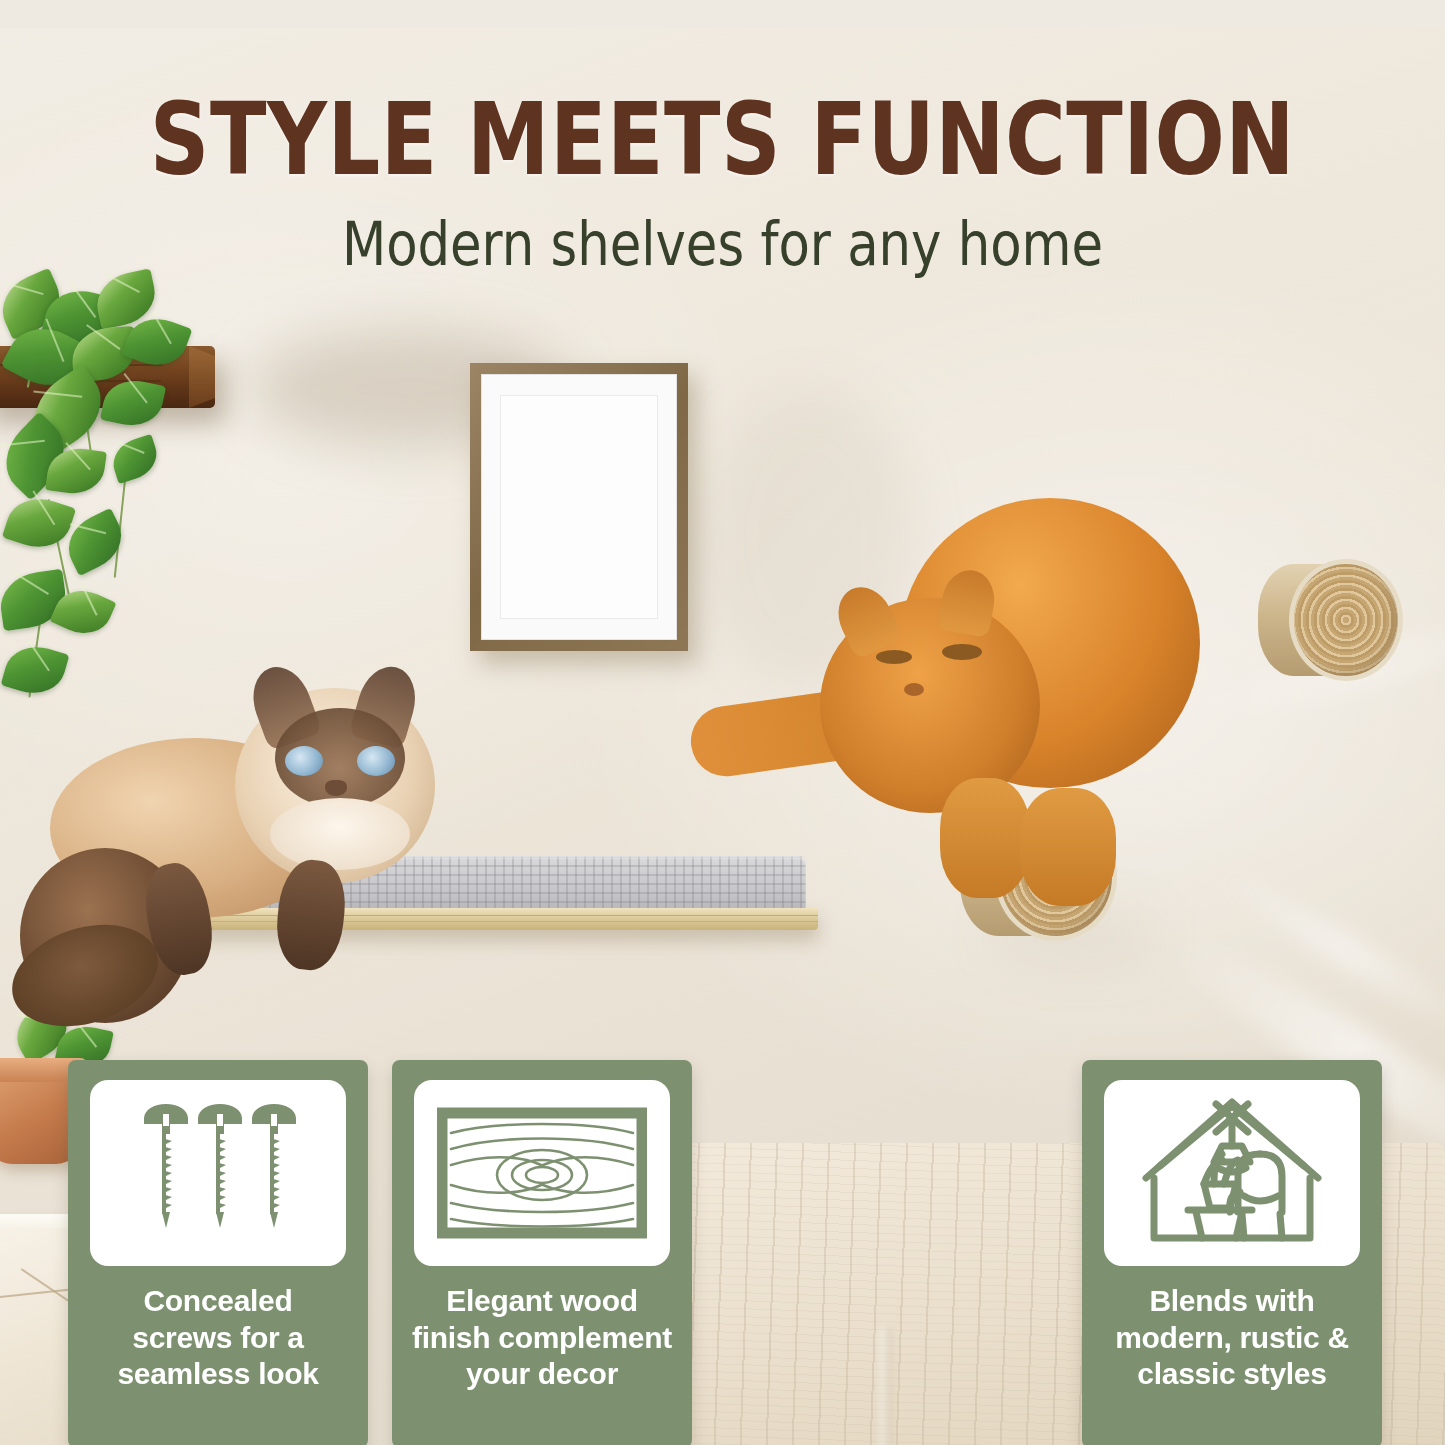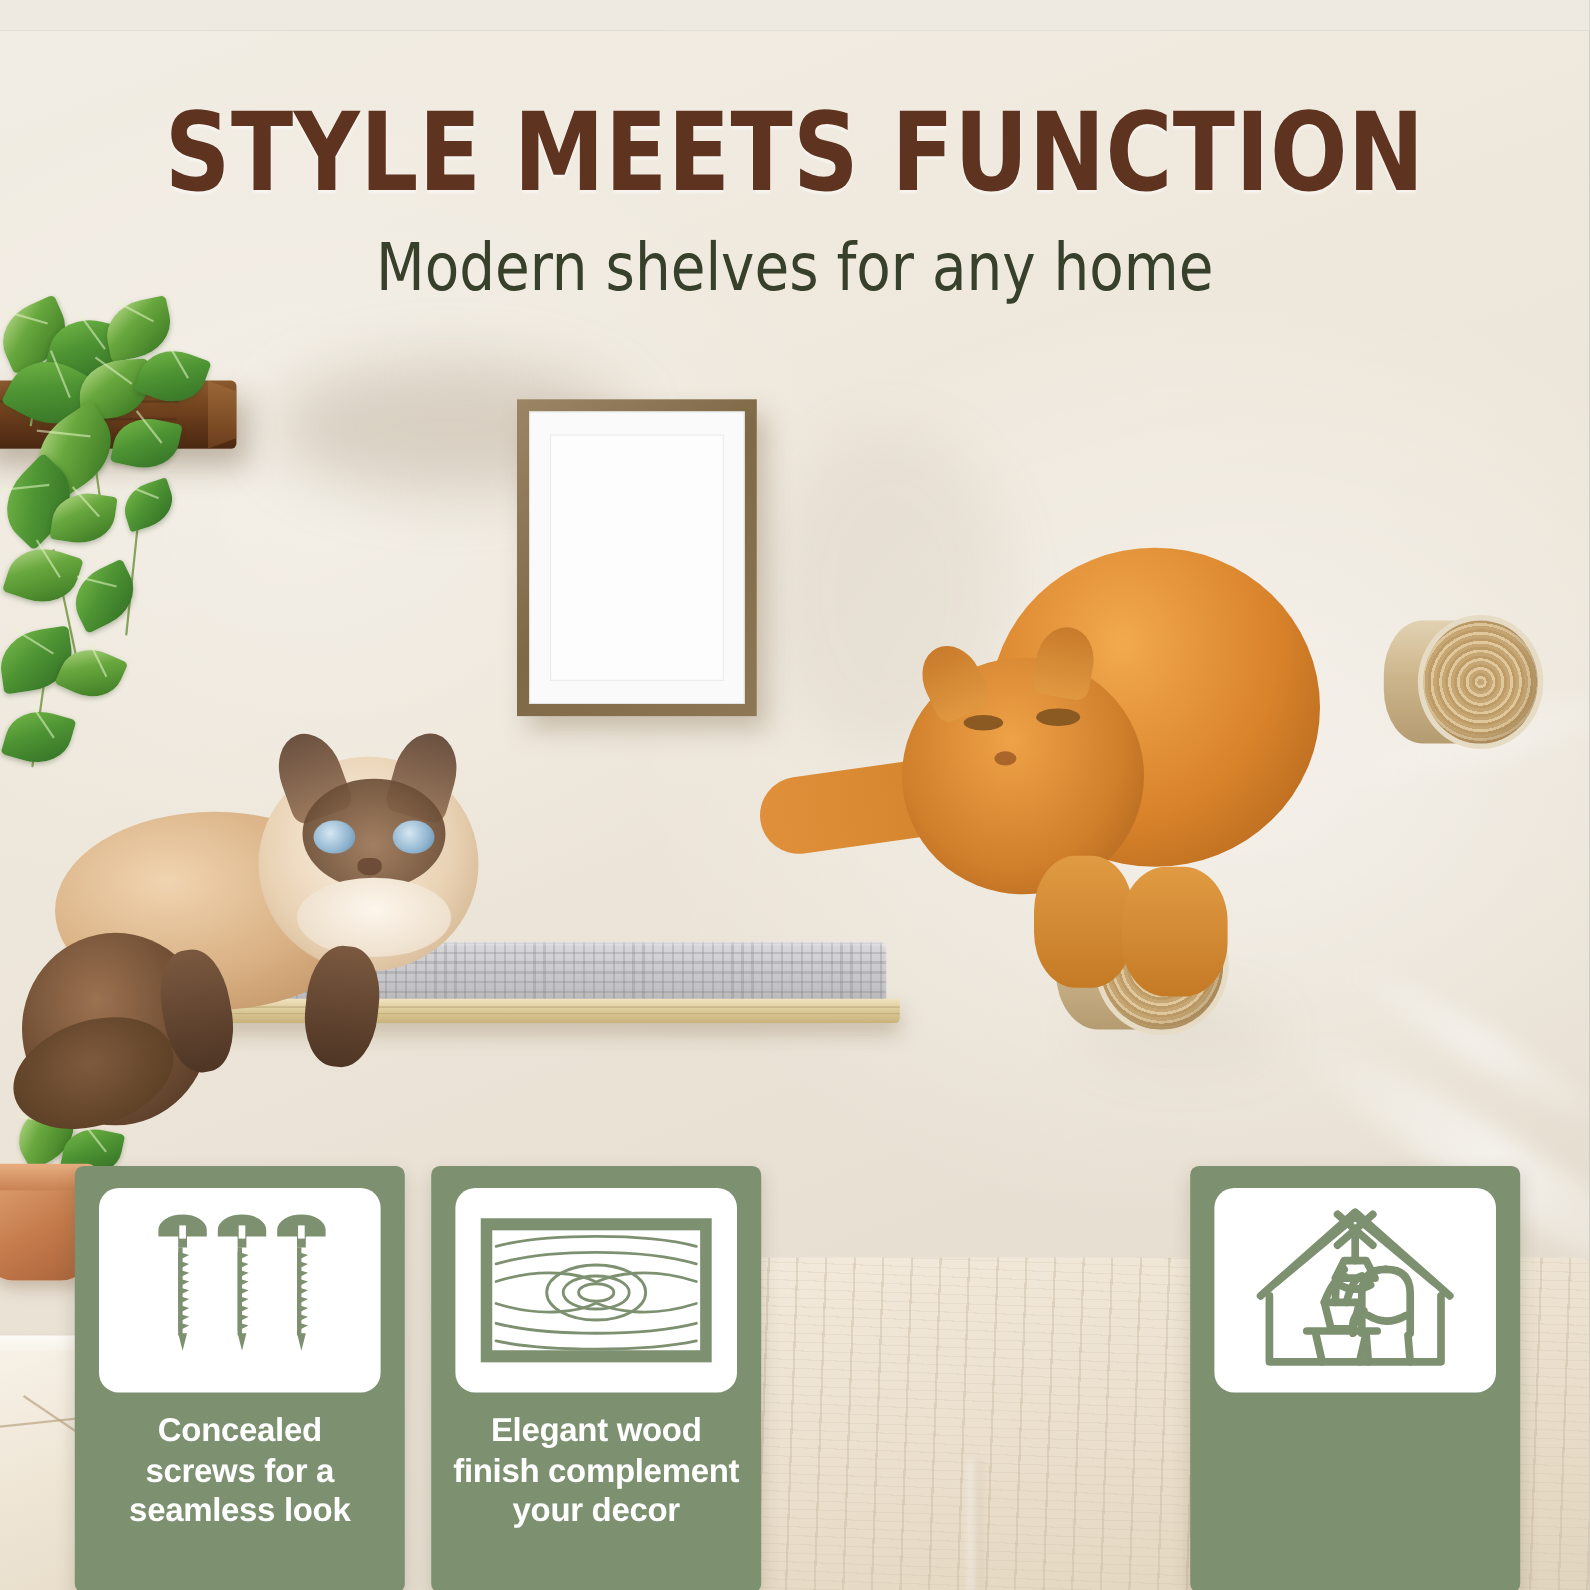--- a/index.html
+++ b/index.html
@@ -330,16 +330,17 @@
             <path d="M110 120 L104 146"></path>
             <path d="M128 62 q22 0 22 22 L150 120"></path>
             <path d="M128 62 q-22 0 -22 22 L106 120"></path>
             <path d="M112 104 q16 10 34 0"></path>
             <path d="M108 100 q-12 2 -10 20"></path>
             <path d="M110 122 L112 146"></path>
             <path d="M148 122 L150 146"></path>
           </g>
         </svg>
       </div>
+      <div class="card-label">Blends with<br>modern, rustic &amp;<br>classic styles</div>
     </div>
 
   </div>
 </div>
 
 </body></html>

